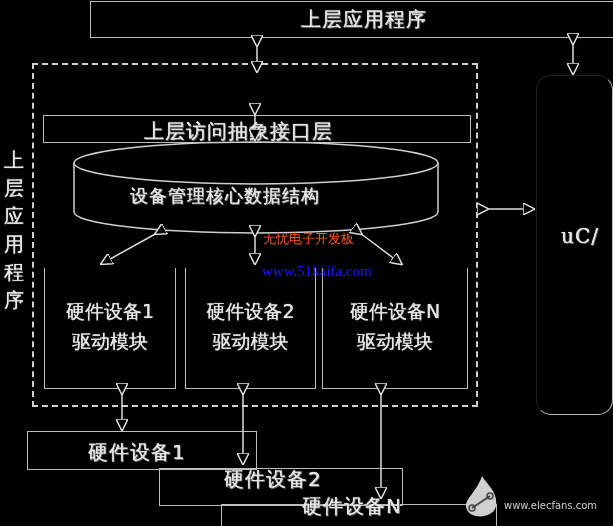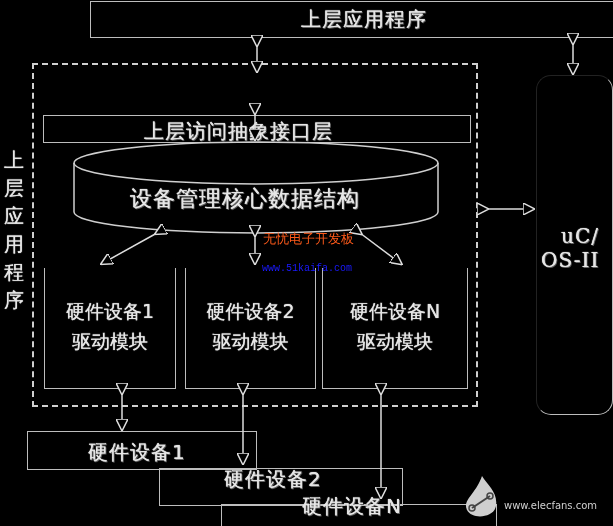--- a/index.html
+++ b/index.html
@@ -9,59 +9,58 @@
     .dashed { position: absolute; border: 2px dashed #cfcfcf; box-sizing: border-box; }
     .label { position: absolute; color: #e6e6e6; font-size: 20px; letter-spacing: 1px;
              text-shadow: 0 0 1px #fff, 1px 1px 0 #555; white-space: nowrap; }
     .vlabel { position: absolute; color: #e6e6e6; font-size: 20px; line-height: 28px;
               width: 24px; text-align: center; word-break: break-all; text-shadow: 0 0 1px #fff; }
     .mod { position: absolute; border-right: 1.5px solid #bdbdbd; border-bottom: 1.5px solid #bdbdbd;
            border-left: 1.5px solid #bdbdbd; box-sizing: border-box; }
     .mod .t { position: absolute; left: 0; right: 0; text-align: center; color: #e6e6e6;
               font-size: 19px; line-height: 30px; text-shadow: 0 0 1px #fff; }
     .watermark-cn { position: absolute; color: #ff5a1a; font-size: 13px; }
-    .watermark-url { position: absolute; color: #1a1aff; font-size: 10px; font-family: Liberation Mono, monospace; }
+    .watermark-url { position: absolute; color: #1a1aff; font-size: 15px; font-family: Liberation Serif, serif; }
     svg.overlay { position: absolute; left: 0; top: 0; }
     .logo { position: absolute; left: 462px; top: 470px; width: 151px; height: 56px; }
     .logo .brand { position: absolute; left: 42px; top: 4px; color: #e0e0e0; font-size: 17px; letter-spacing: 1px; }
     .logo .url { position: absolute; left: 42px; top: 30px; color: #d0d0d0; font-size: 10px; }
   </style>
 </head>
 <body>
 
 <div class="box" style="left:42px; top:1px; width:570px; height:37px;margin-left:48px;">
   <span class="label" style="left:210px; top:4px;">上层应用程序</span>
 </div>
 
 <div class="dashed" style="left:32px; top:63px; width:446px; height:344px;"></div>
 
 <div class="vlabel" style="left:2px; top:146px;">上层应用程序</div>
 
 <div class="box" style="left:43px; top:75px; width:428px; height:28px;margin-top:40px;">
   <span class="label" style="left:100px; top:2px;">上层访问抽象接口层</span>
 </div>
 
-<span class="label" style="left:130px; top:184px; font-size:22px;">设备管理核心数据结构</span>
+<span class="label" style="left:130px; top:184px; font-size:18px;">设备管理核心数据结构</span>
 
 <div class="mod" style="left:44px; top:268px; width:132px; height:121px;">
   <div class="t" style="top:28px;">硬件设备1</div>
   <div class="t" style="top:58px;">驱动模块</div>
 </div>
 <div class="mod" style="left:185px; top:268px; width:131px; height:121px;">
   <div class="t" style="top:28px;">硬件设备2</div>
   <div class="t" style="top:58px;">驱动模块</div>
 </div>
 <div class="mod" style="left:322px; top:268px; width:146px; height:121px;">
   <div class="t" style="top:28px;">硬件设备N</div>
   <div class="t" style="top:58px;">驱动模块</div>
 </div>
 
 <div class="box" style="left:536px; top:75px; width:77px; height:340px; border-left-color:#222; border-top-color:#222;border-radius:15px;">
   <span class="label" style="left:24px; top:148px; font-family:'DejaVu Serif', serif;">uC/</span>
-  <span class="label" style="left:4px; top:172px; font-family:'DejaVu Serif', serif;">OS-II</span>
 </div>
 
 <div class="box" style="left:27px; top:431px; width:230px; height:39px;">
   <span class="label" style="left:60px; top:7px;">硬件设备1</span>
 </div>
 <div class="box" style="left:159px; top:468px; width:244px; height:38px; border-top:1.5px solid #bdbdbd;">
   <span class="label" style="left:64px; top:-3px;">硬件设备2</span>
 </div>
 <div class="box" style="left:221px; top:504px; width:276px; height:30px; border-bottom:none;">
   <span class="label" style="left:80px; top:-12px;">硬件设备N</span>

